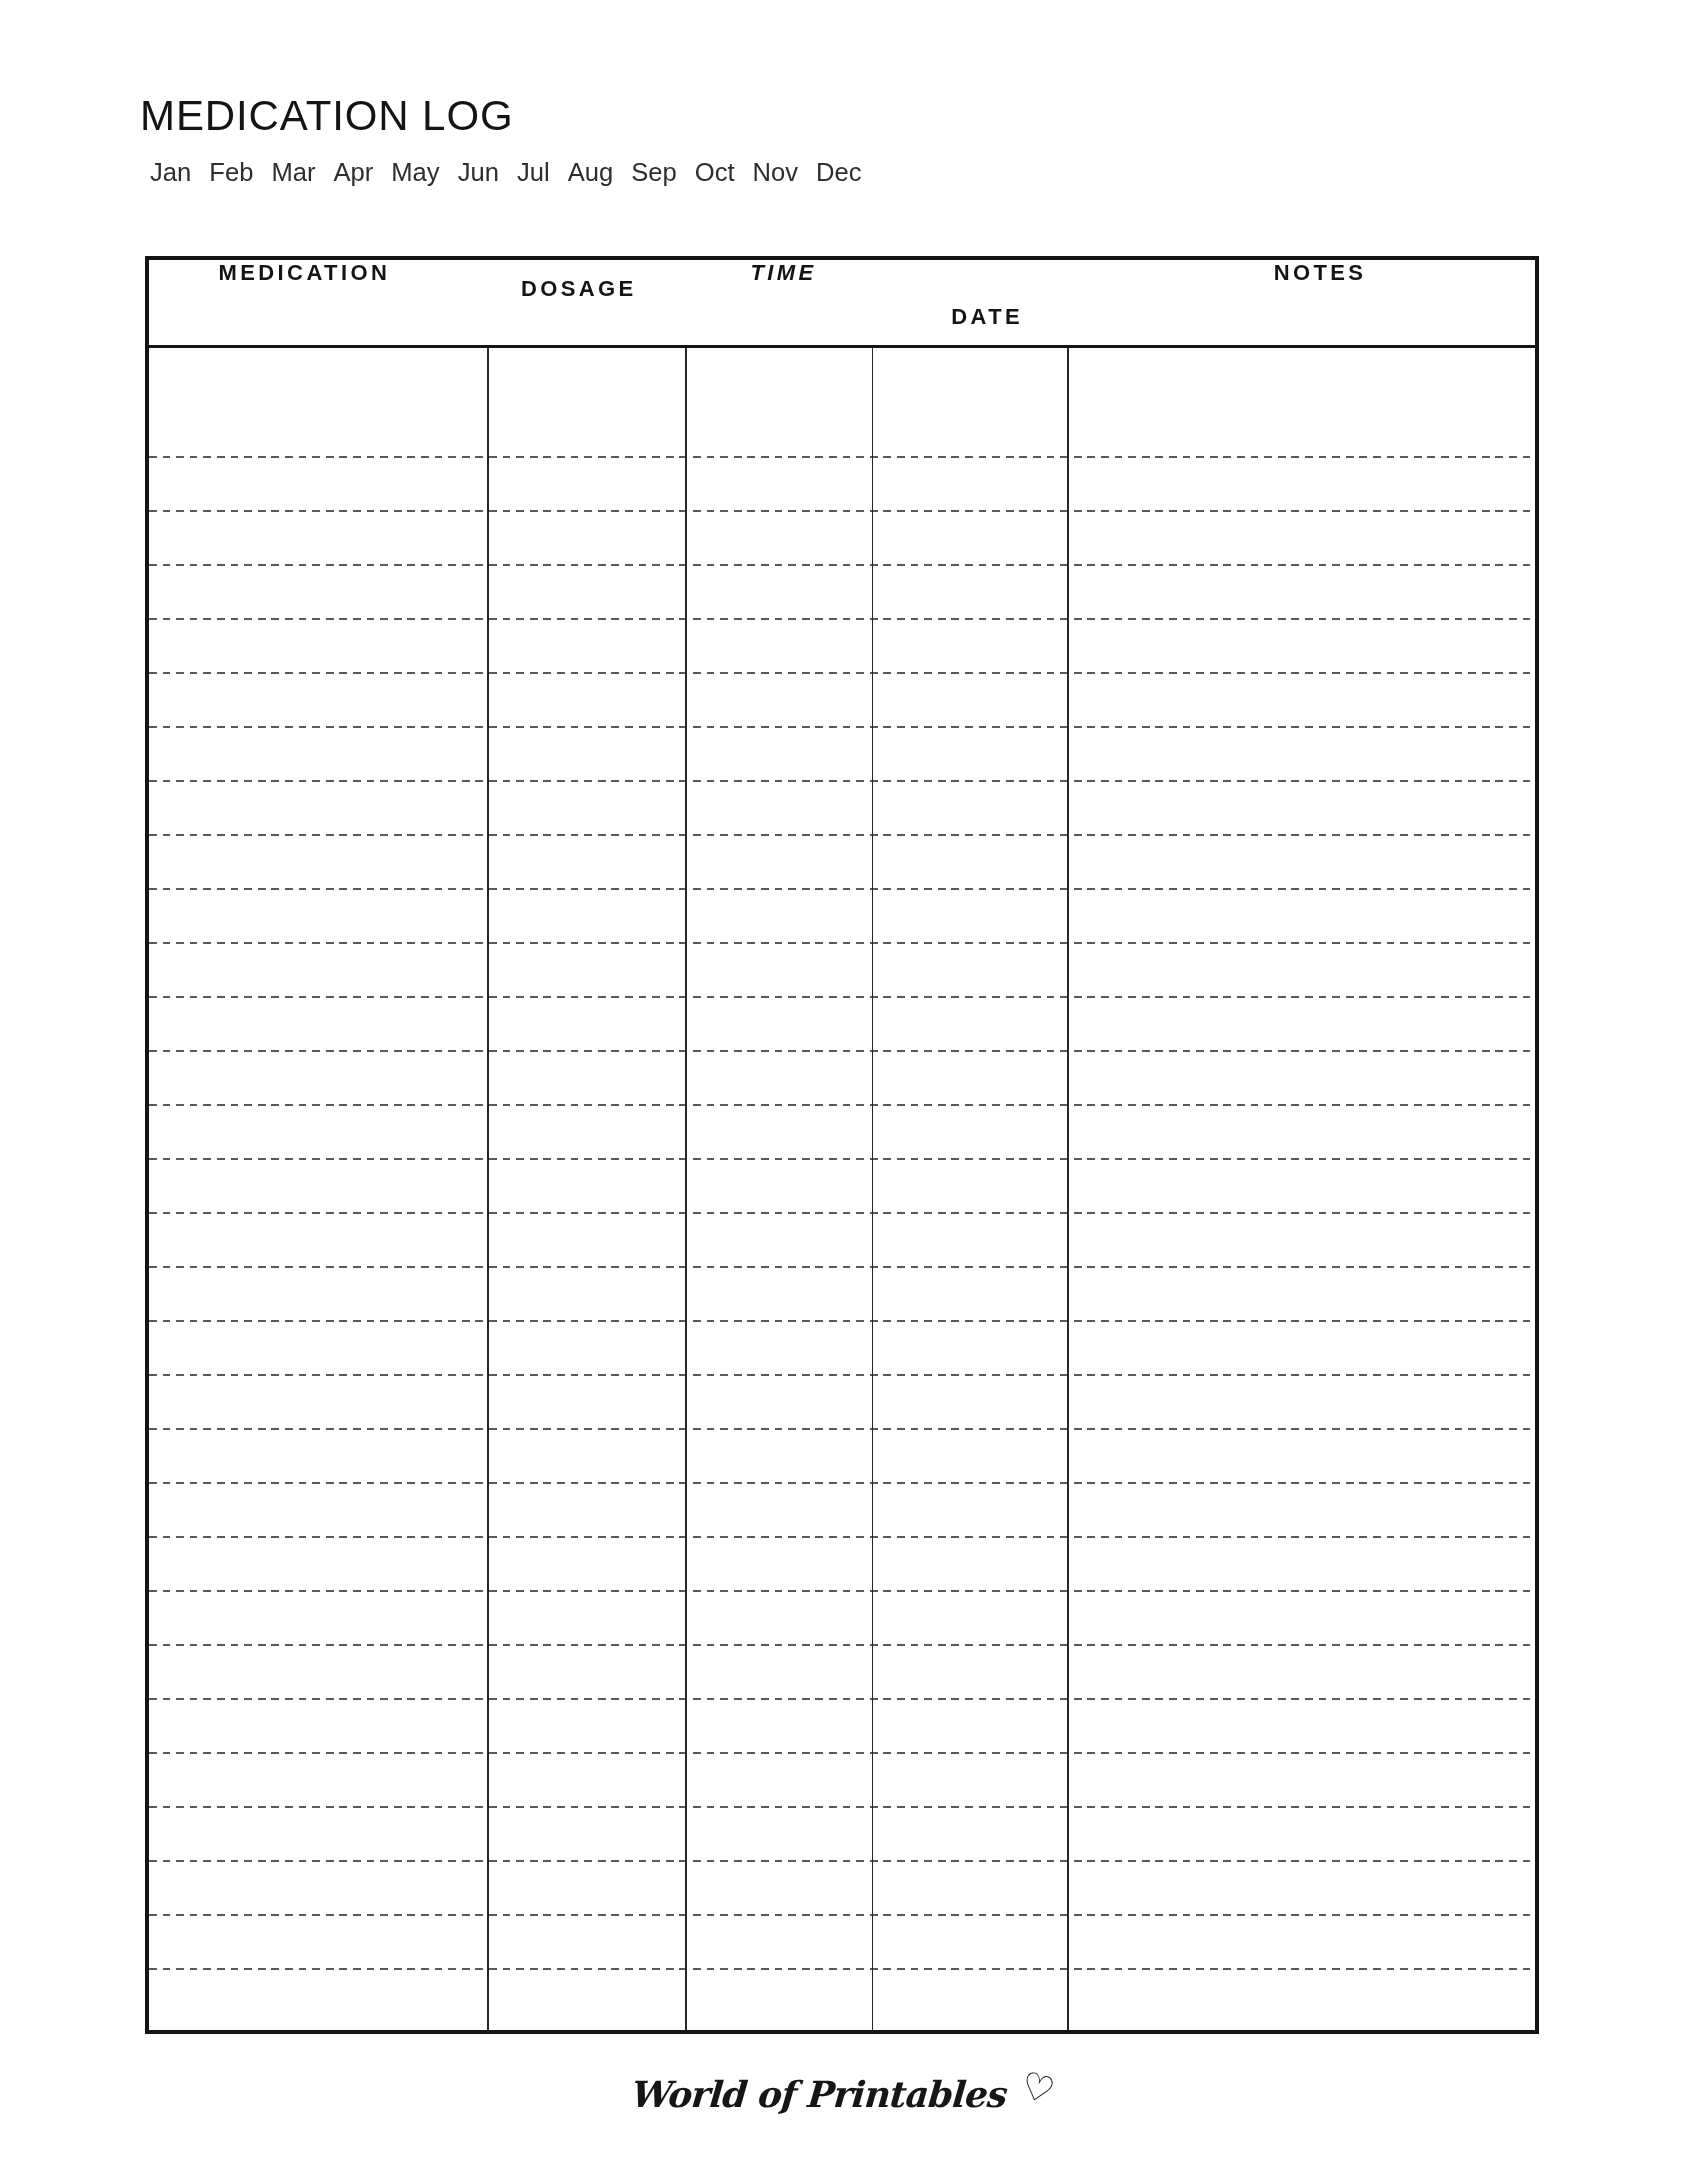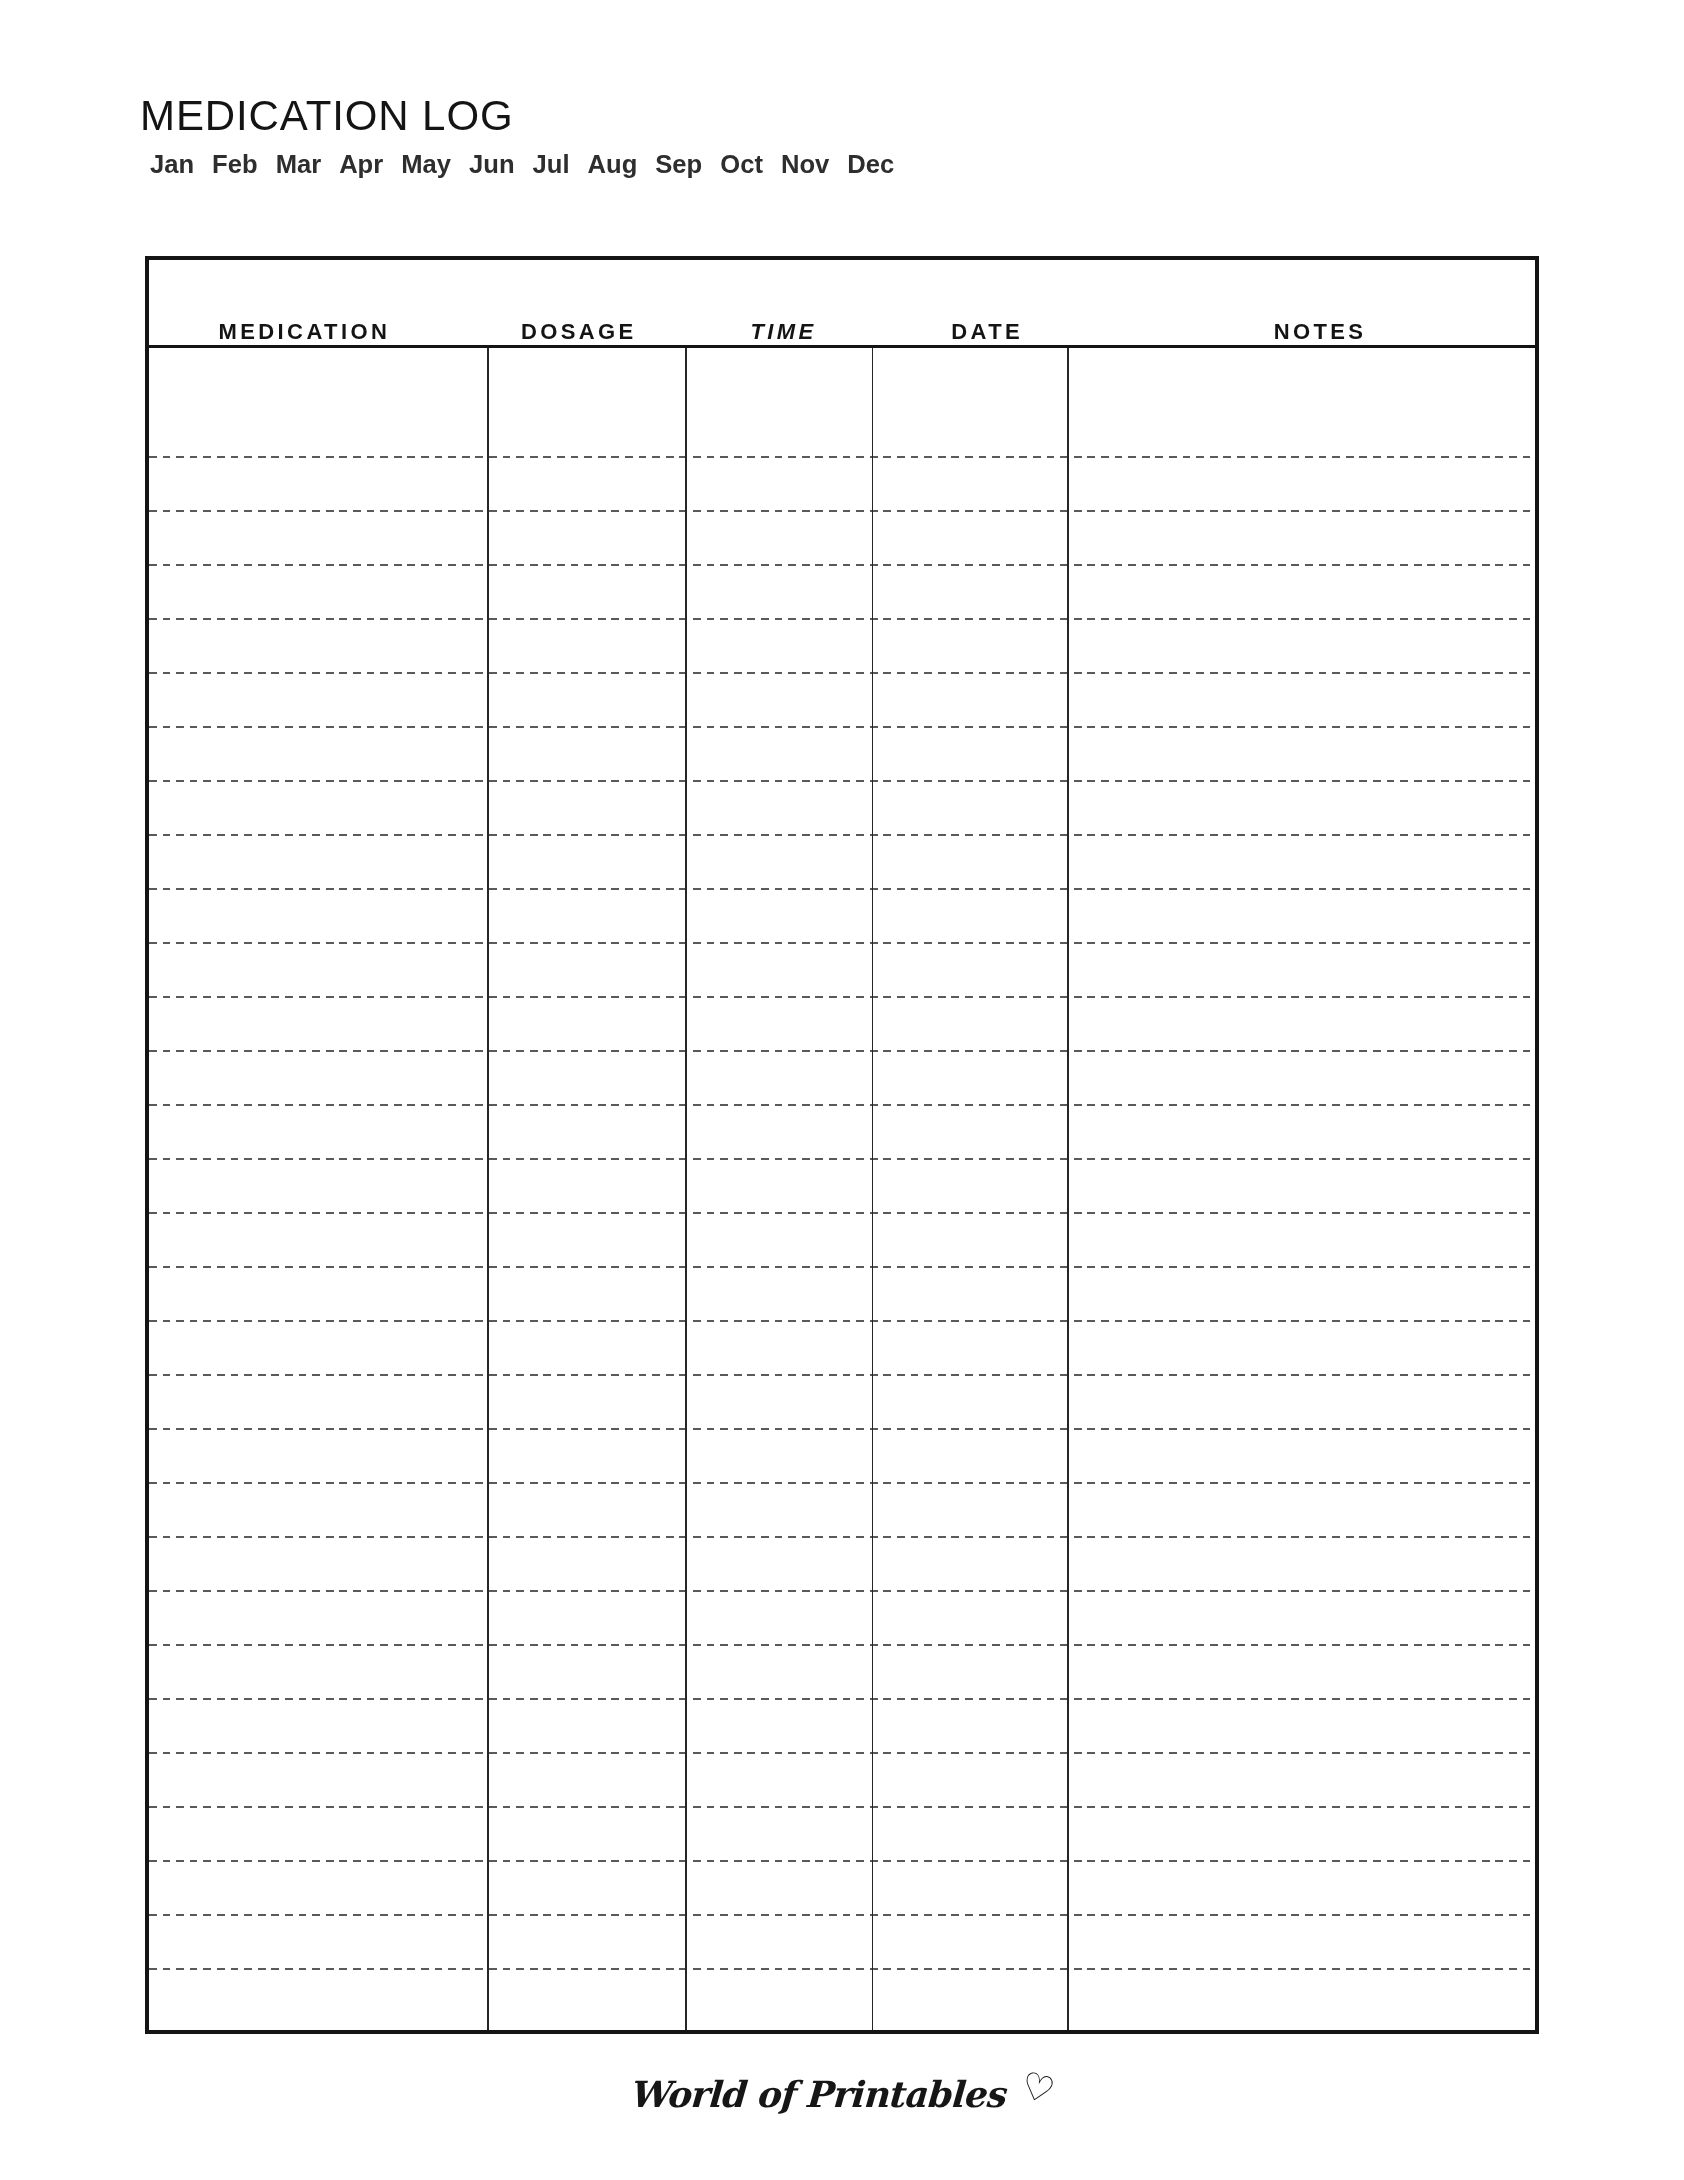--- a/index.html
+++ b/index.html
@@ -19,38 +19,38 @@
   }
 
   
   .page-title{
     position:absolute;left:140px;top:95px;
     font-size:42px;font-weight:400;letter-spacing:0.9px;
     color:var(--ink);line-height:1;
     white-space:nowrap;
   }
   .months-row{
-    position:absolute;left:150px;top:152px;
+    position:absolute;left:150px;top:160px;
     display:flex;column-gap:18px;
-    font-size:25.6px;font-weight:700;color:var(--muted);
+    font-size:25.6px;font-weight:400;color:var(--muted);
     line-height:1;white-space:nowrap;
   }
 
   
   .med-table{
     position:absolute;left:145px;top:256px;
     width:1394px;height:1778px;
     border:4.3px solid var(--ink);
     background:var(--paper);
     display:flex;flex-direction:column;
   }
   .thead{
     flex:0 0 88px;
     border-bottom:3.4px solid var(--ink);
-    display:flex;align-items:flex-end;gap:28px;
+    display:flex;align-items:flex-start;gap:28px;
   }
   .th{
     display:flex;justify-content:center;align-items:center;
     font-size:22px;font-weight:700;letter-spacing:3.4px;
     color:var(--ink);white-space:nowrap;
   }
   .th:nth-child(1){width:24.39%;}
   .th:nth-child(2){width:14.30%;margin-top:16px;}
   .th:nth-child(3){width:13.45%;font-style:italic;}
   .th:nth-child(4){width:14.12%;margin-top:44px;}

